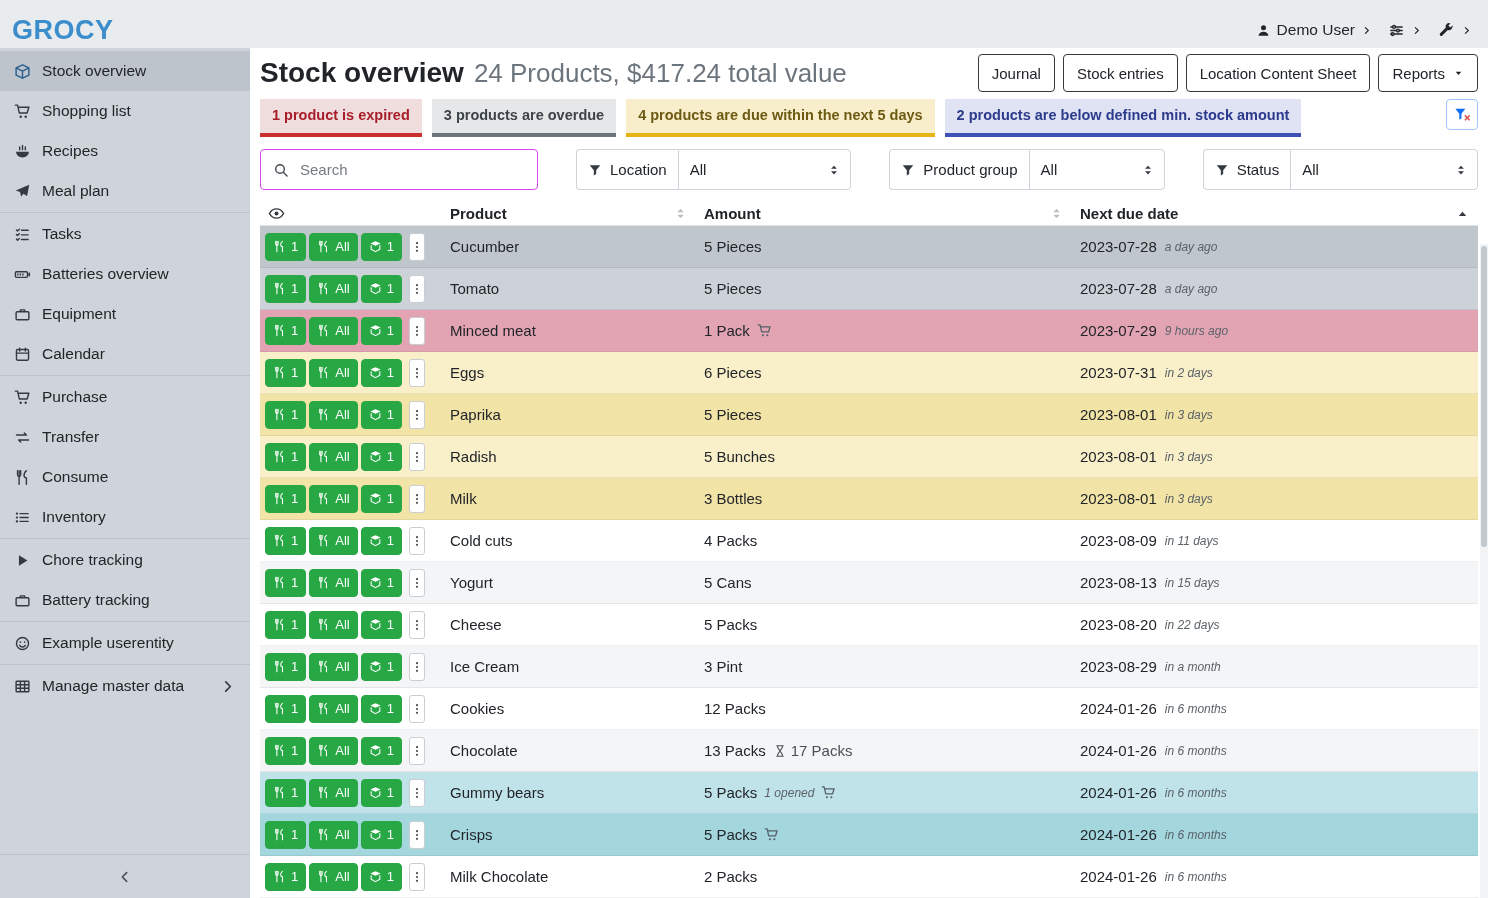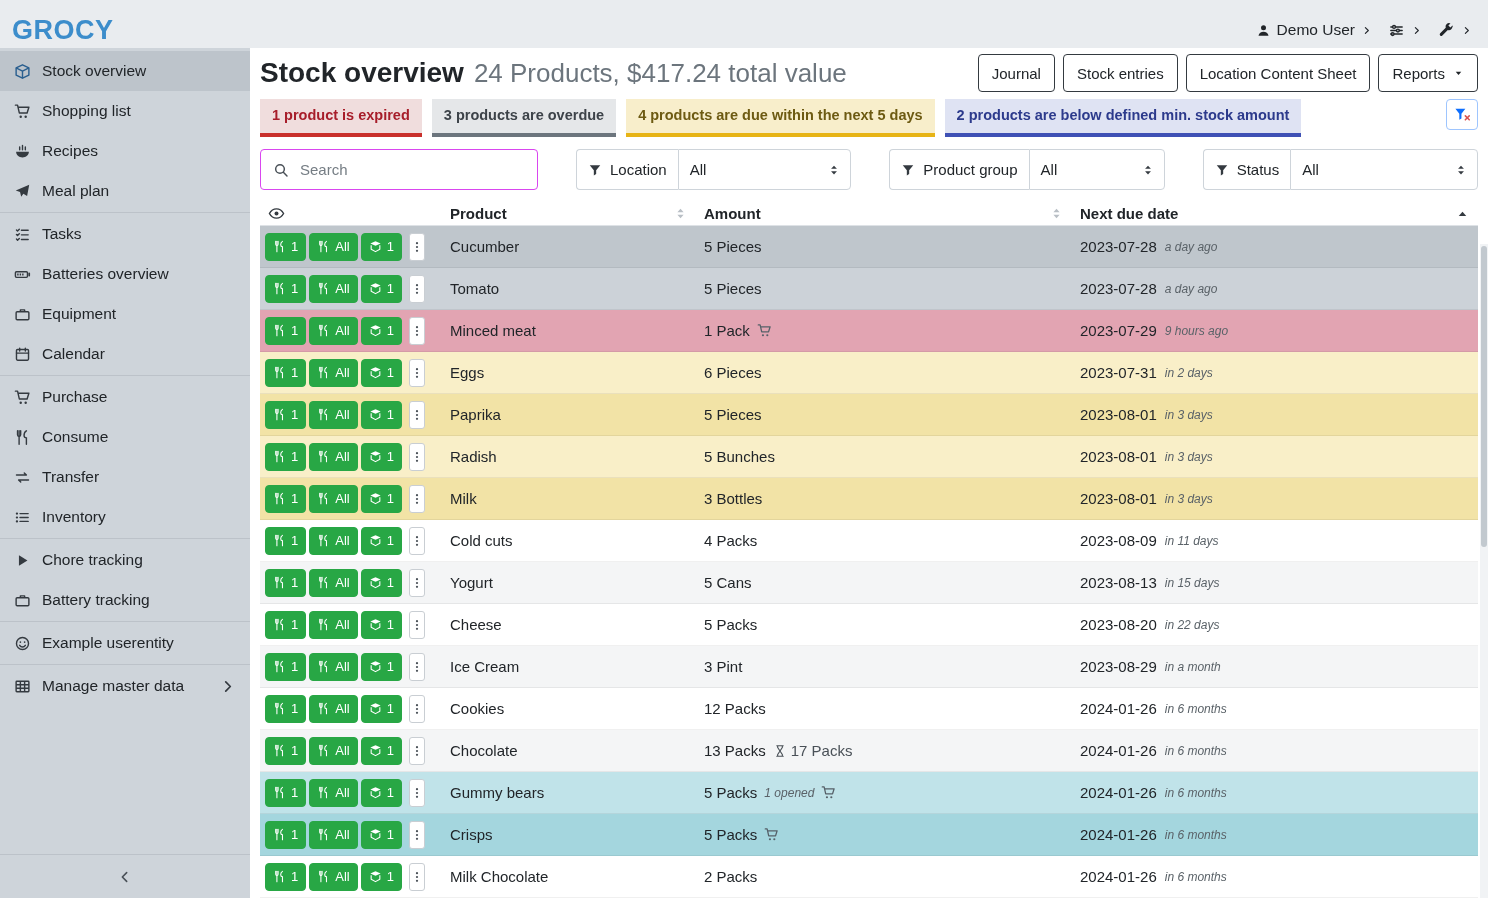--- a/index.html
+++ b/index.html
@@ -341,31 +341,31 @@
           <div class="side-item">
             <svg class="ic">
               <use href="#i-cart"></use>
             </svg>
             <span class="side-label">Purchase</span>
 
           </div>
 
           <div class="side-item">
             <svg class="ic">
+              <use href="#i-transfer"></use>
+            </svg>
+            <span class="side-label">Transfer</span>
+
+          </div>
+
+          <div class="side-item">
+            <svg class="ic">
               <use href="#i-utensils"></use>
             </svg>
             <span class="side-label">Consume</span>
-
-          </div>
-
-          <div class="side-item">
-            <svg class="ic">
-              <use href="#i-transfer"></use>
-            </svg>
-            <span class="side-label">Transfer</span>
 
           </div>
 
           <div class="side-item">
             <svg class="ic">
               <use href="#i-list"></use>
             </svg>
             <span class="side-label">Inventory</span>
 
           </div>

